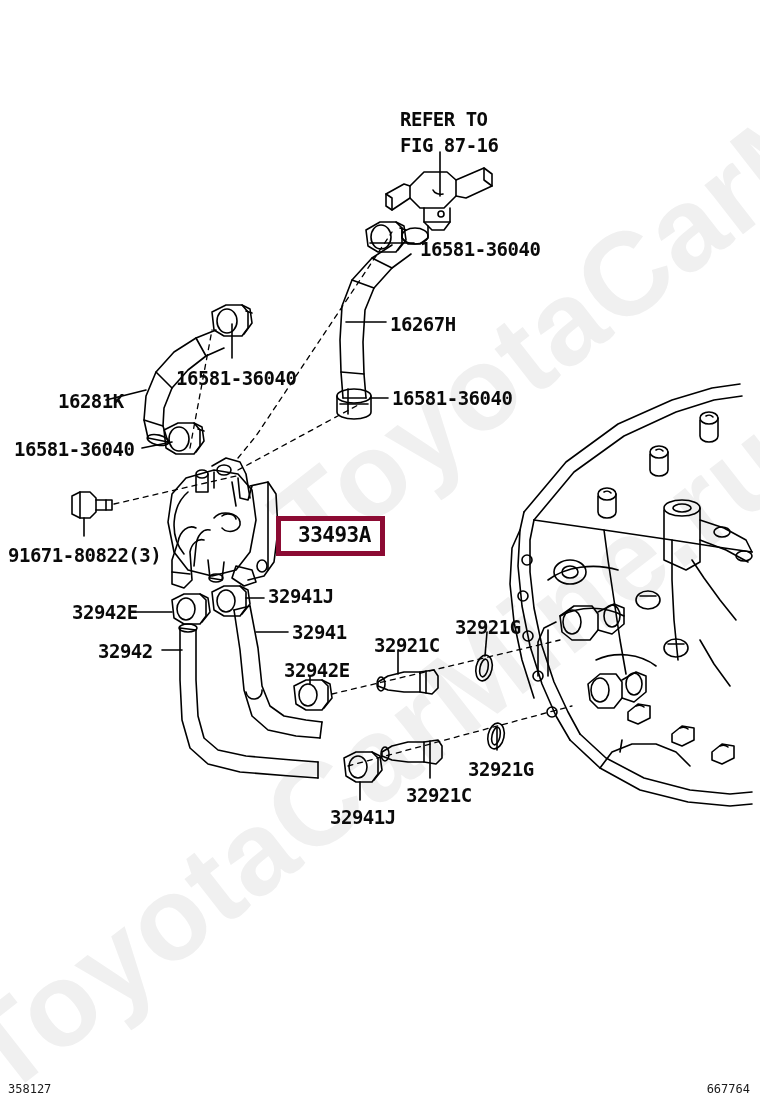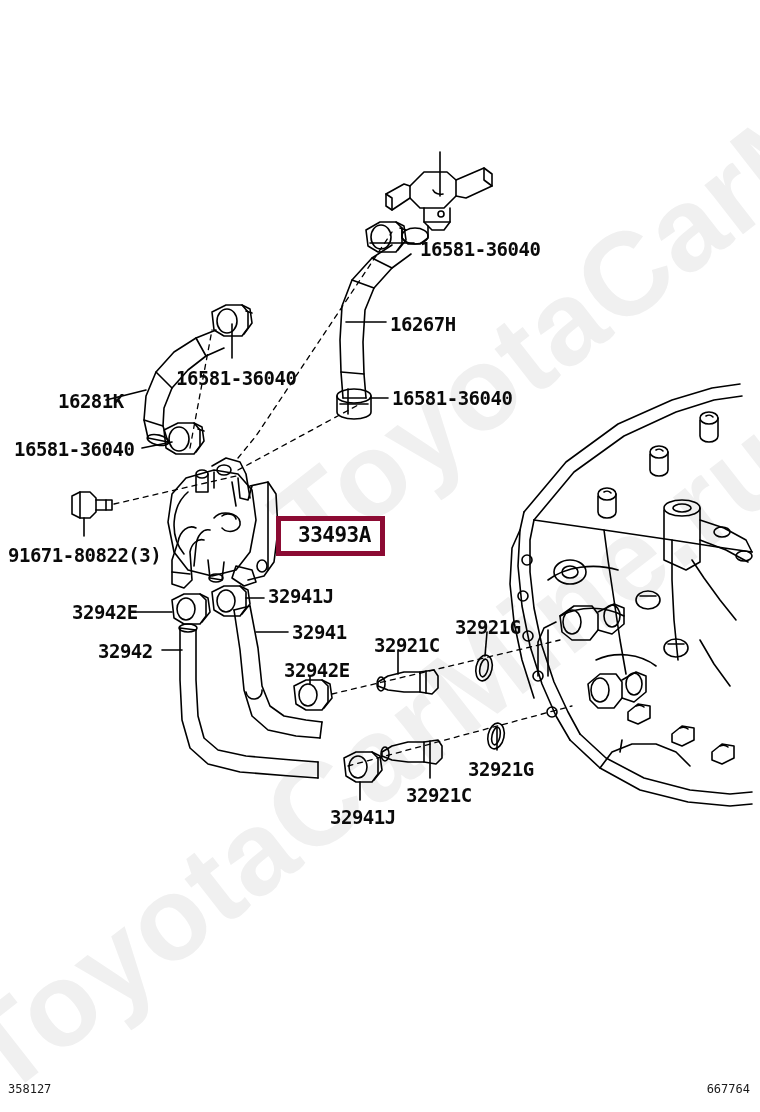--- a/index.html
+++ b/index.html
@@ -427,20 +427,24 @@
 
         <path d="M497 750 L497 728"></path>
 
         <path d="M430 778 L430 764"></path>
 
         <path d="M360 800 L360 782"></path>
       </g>
     </g>
   </svg>
 
+  <div class="lbl multi" id="lbl-refer" style="left:400px; top:106px;">
+    <div>REFER TO</div>
+    <div>FIG 87-16</div>
+  </div>
 
   <div class="lbl" style="left:420px; top:238px;">16581-36040</div>
 
   <div class="lbl" style="left:390px; top:313px;text-align:center;">16267H</div>
 
   <div class="lbl" style="left:392px; top:387px;">16581-36040</div>
 
   <div class="lbl" style="left:176px; top:367px;">16581-36040</div>
 
   <div class="lbl" style="left:38px; top:390px;margin-left:20px;">16281K</div>

